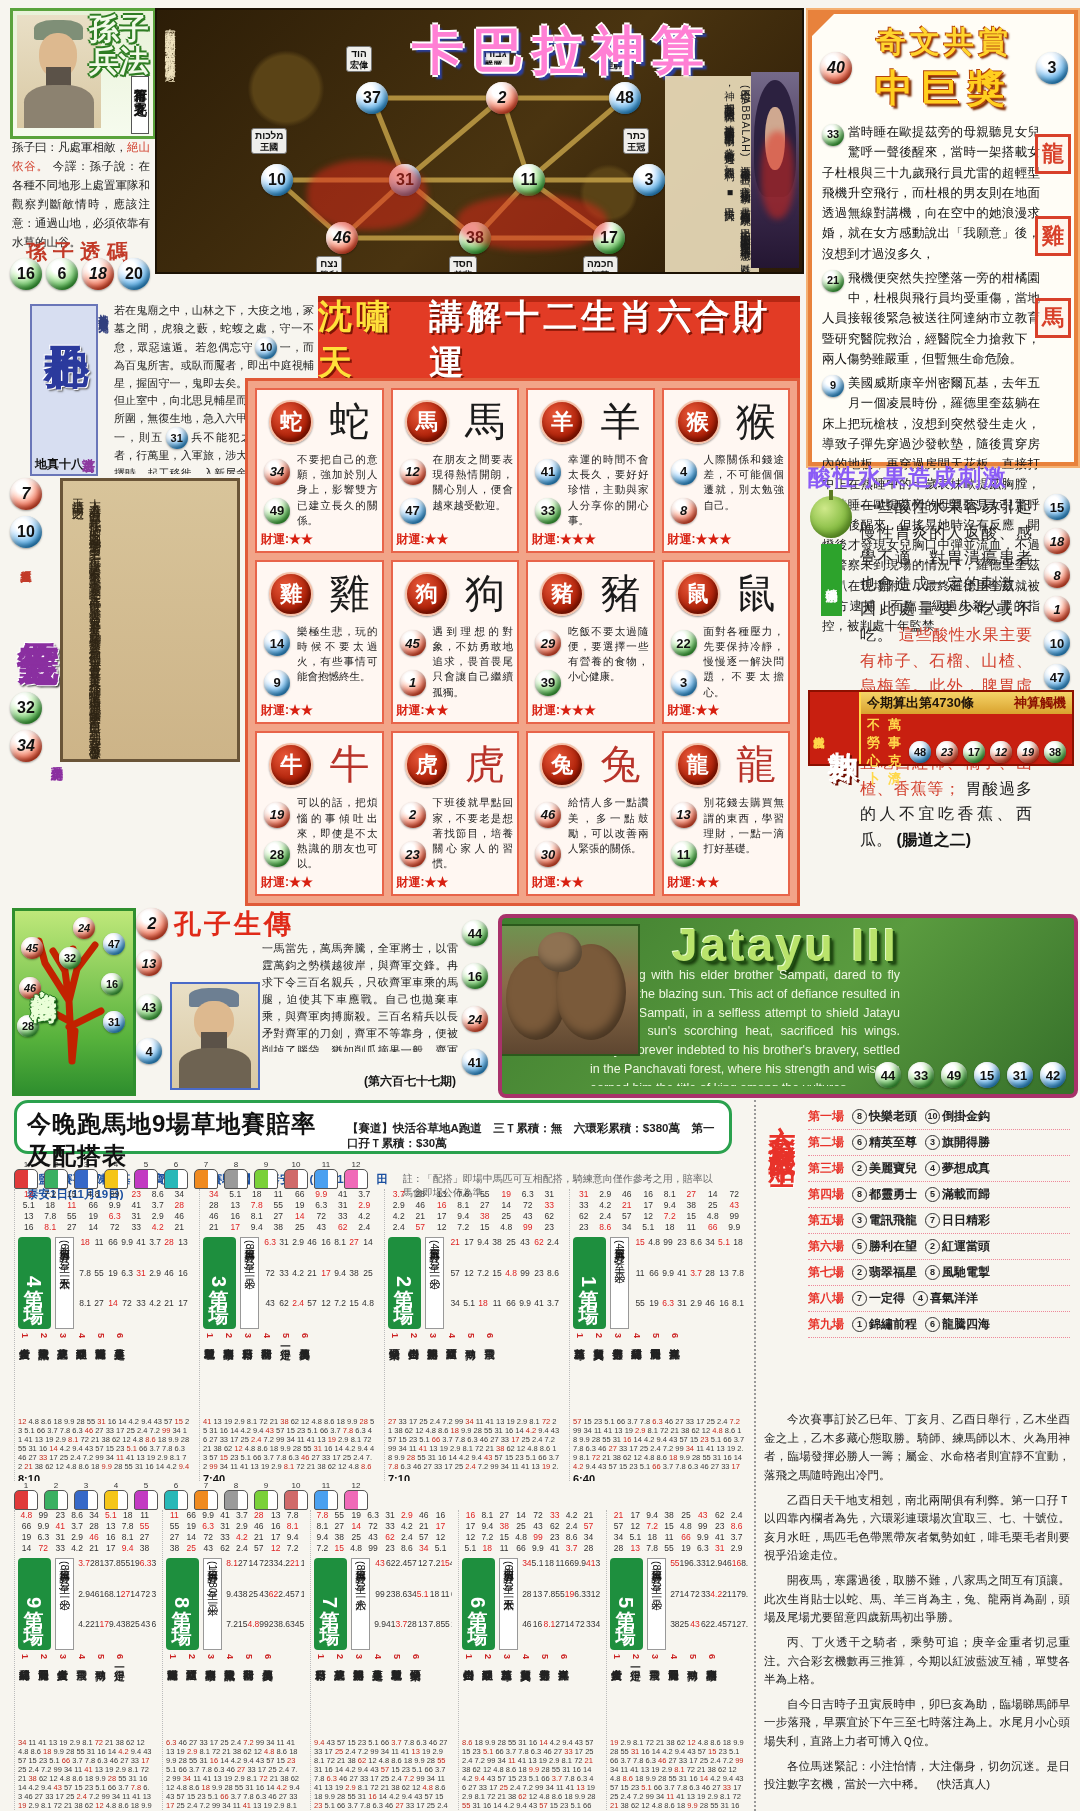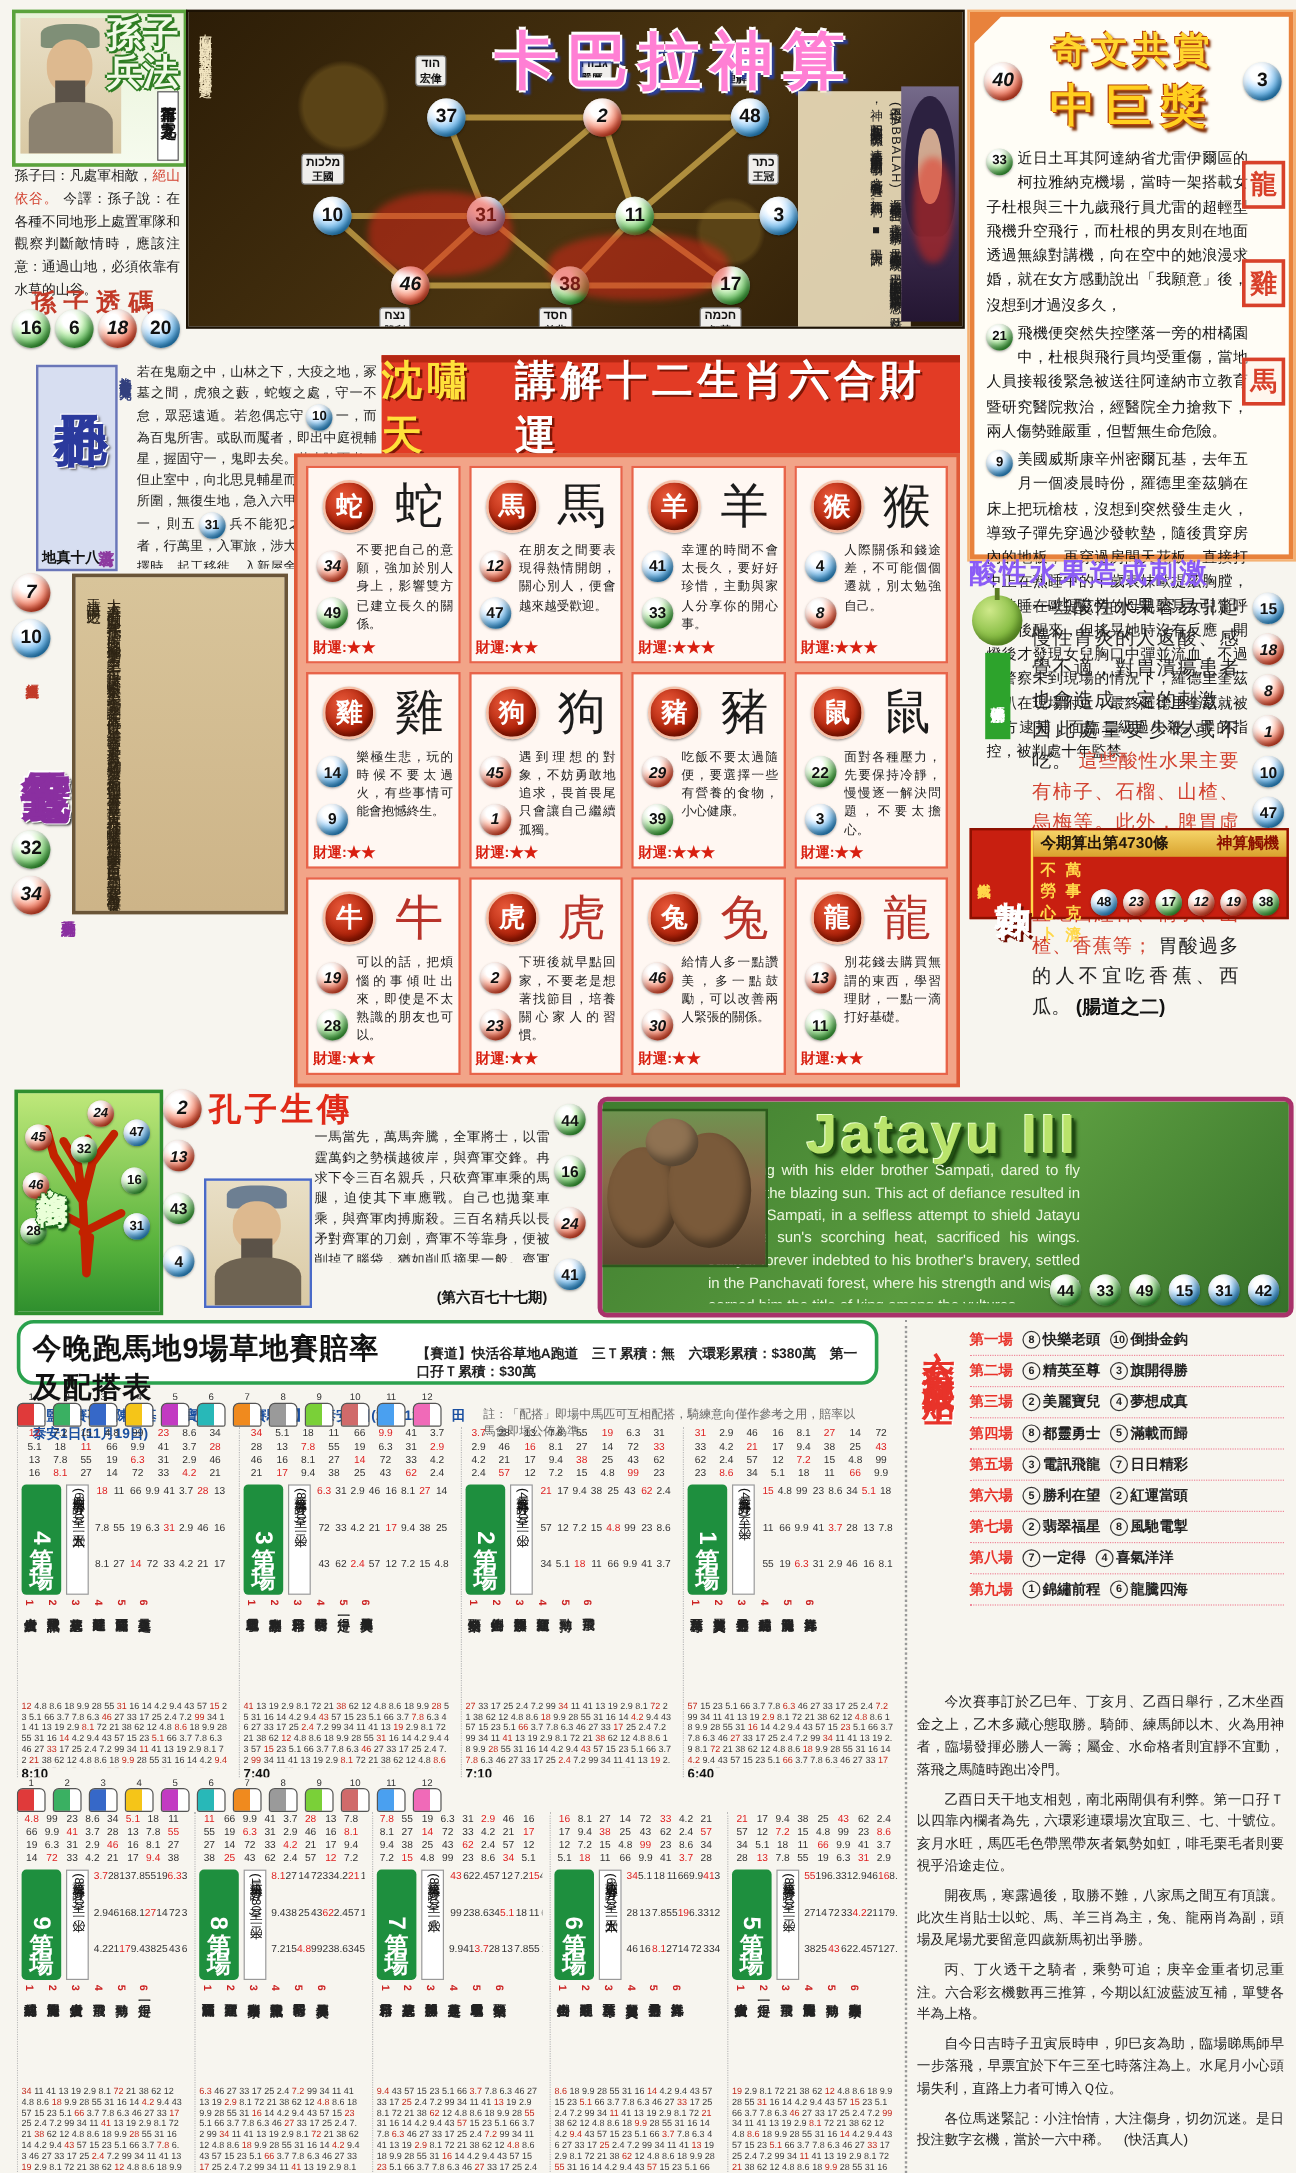--- a/index.html
+++ b/index.html
@@ -243,21 +243,21 @@
     <div class="abs" style="left:-2px;top:-2px;width:0;height:0;border-top:26px solid #e8823c;border-right:26px solid transparent;"></div>
     <div style="display:flex;align-items:center;gap:6px;padding:8px 6px 2px 8px;">
       <span id="odd-ball1"><span class="ball c-red lg">40</span></span>
       <div style="text-align:center;flex:1;">
         <div class="odd-title1">奇文共賞</div>
         <div class="odd-title2">中巨獎</div>
       </div>
       <span id="odd-ball2"><span class="ball c-blue lg">3</span></span>
     </div>
     <div id="odd-paras" class="odd-body jtxt" style="padding:6px 34px 6px 10px;">
-        <div style="margin-bottom: 4px;"><span class="ball c-green sm" style="float: left; margin: 2px 4px 0px 0px;">33</span><span>近日土耳其阿達納省尤雷伊爾區的柯拉雅納克機場，當時一架搭載女子杜根與三十九歲飛行員尤雷的超輕型飛機升空飛行，而杜根的男友則在地面透過無線對講機，向在空中的她浪漫求婚，就在女方感動說出「我願意」後，沒想到才過沒多久，</span></div>
+        <div style="margin-bottom: 4px;"><span class="ball c-green sm" style="float: left; margin: 2px 4px 0px 0px;">33</span><span>當時睡在歐提茲旁的母親聽見女兒驚呼一聲後醒來，當時一架搭載女子杜根與三十九歲飛行員尤雷的超輕型飛機升空飛行，而杜根的男友則在地面透過無線對講機，向在空中的她浪漫求婚，就在女方感動說出「我願意」後，沒想到才過沒多久，</span></div>
         <div style="margin-bottom: 4px;"><span class="ball c-green sm" style="float: left; margin: 2px 4px 0px 0px;">21</span><span>飛機便突然失控墜落一旁的柑橘園中，杜根與飛行員均受重傷，當地人員接報後緊急被送往阿達納市立教育暨研究醫院救治，經醫院全力搶救下，兩人傷勢雖嚴重，但暫無生命危險。</span></div>
         <div style="margin-bottom: 4px;"><span class="ball c-blue sm" style="float: left; margin: 2px 4px 0px 0px;">9</span><span>美國威斯康辛州密爾瓦基，去年五月一個凌晨時份，羅德里奎茲躺在床上把玩槍枝，沒想到突然發生走火，導致子彈先穿過沙發軟墊，隨後貫穿房內的地板，再穿過房間天花板，直接打中正在熟睡中的十歲表妹歐提茲胸膛，當時睡在歐提茲旁的母親聽見女兒驚呼一聲後醒來，但搖晃她時沒有反應，開燈後才發現女兒胸口中彈並流血，不過在警察未到現場的情況下，羅德里奎茲就趴在現場附近，最終羅德里奎茲就被警方逮捕，面臨二級過失殺人罪的指控，被判處十年監禁。</span></div>
       </div>
     <div id="odd-seals" class="abs" style="right:3px;top:120px;display:flex;flex-direction:column;gap:42px;">
         <div class="seal" style="width: 30px; height: 34px; font-size: 22px;">龍</div>
         <div class="seal" style="width: 30px; height: 34px; font-size: 22px;">雞</div>
         <div class="seal" style="width: 30px; height: 34px; font-size: 22px;">馬</div>
       </div>
   </div>
 

